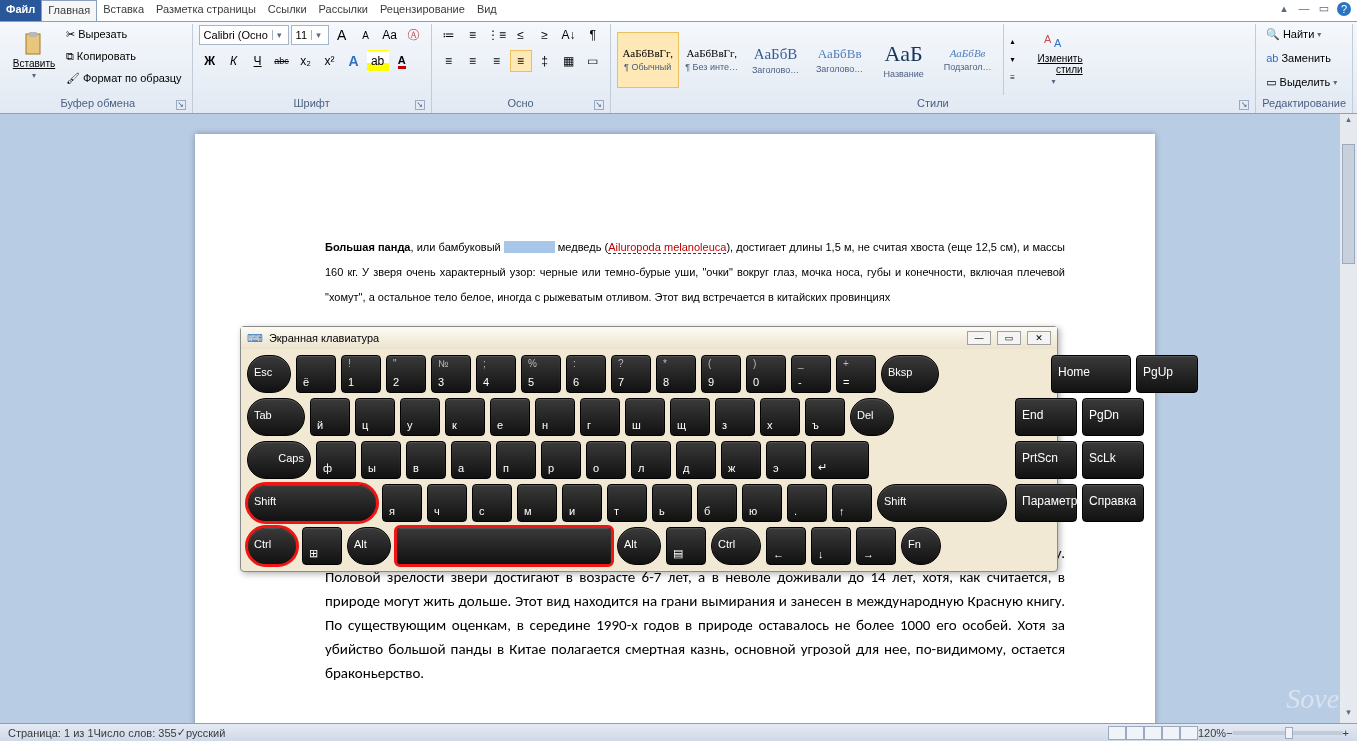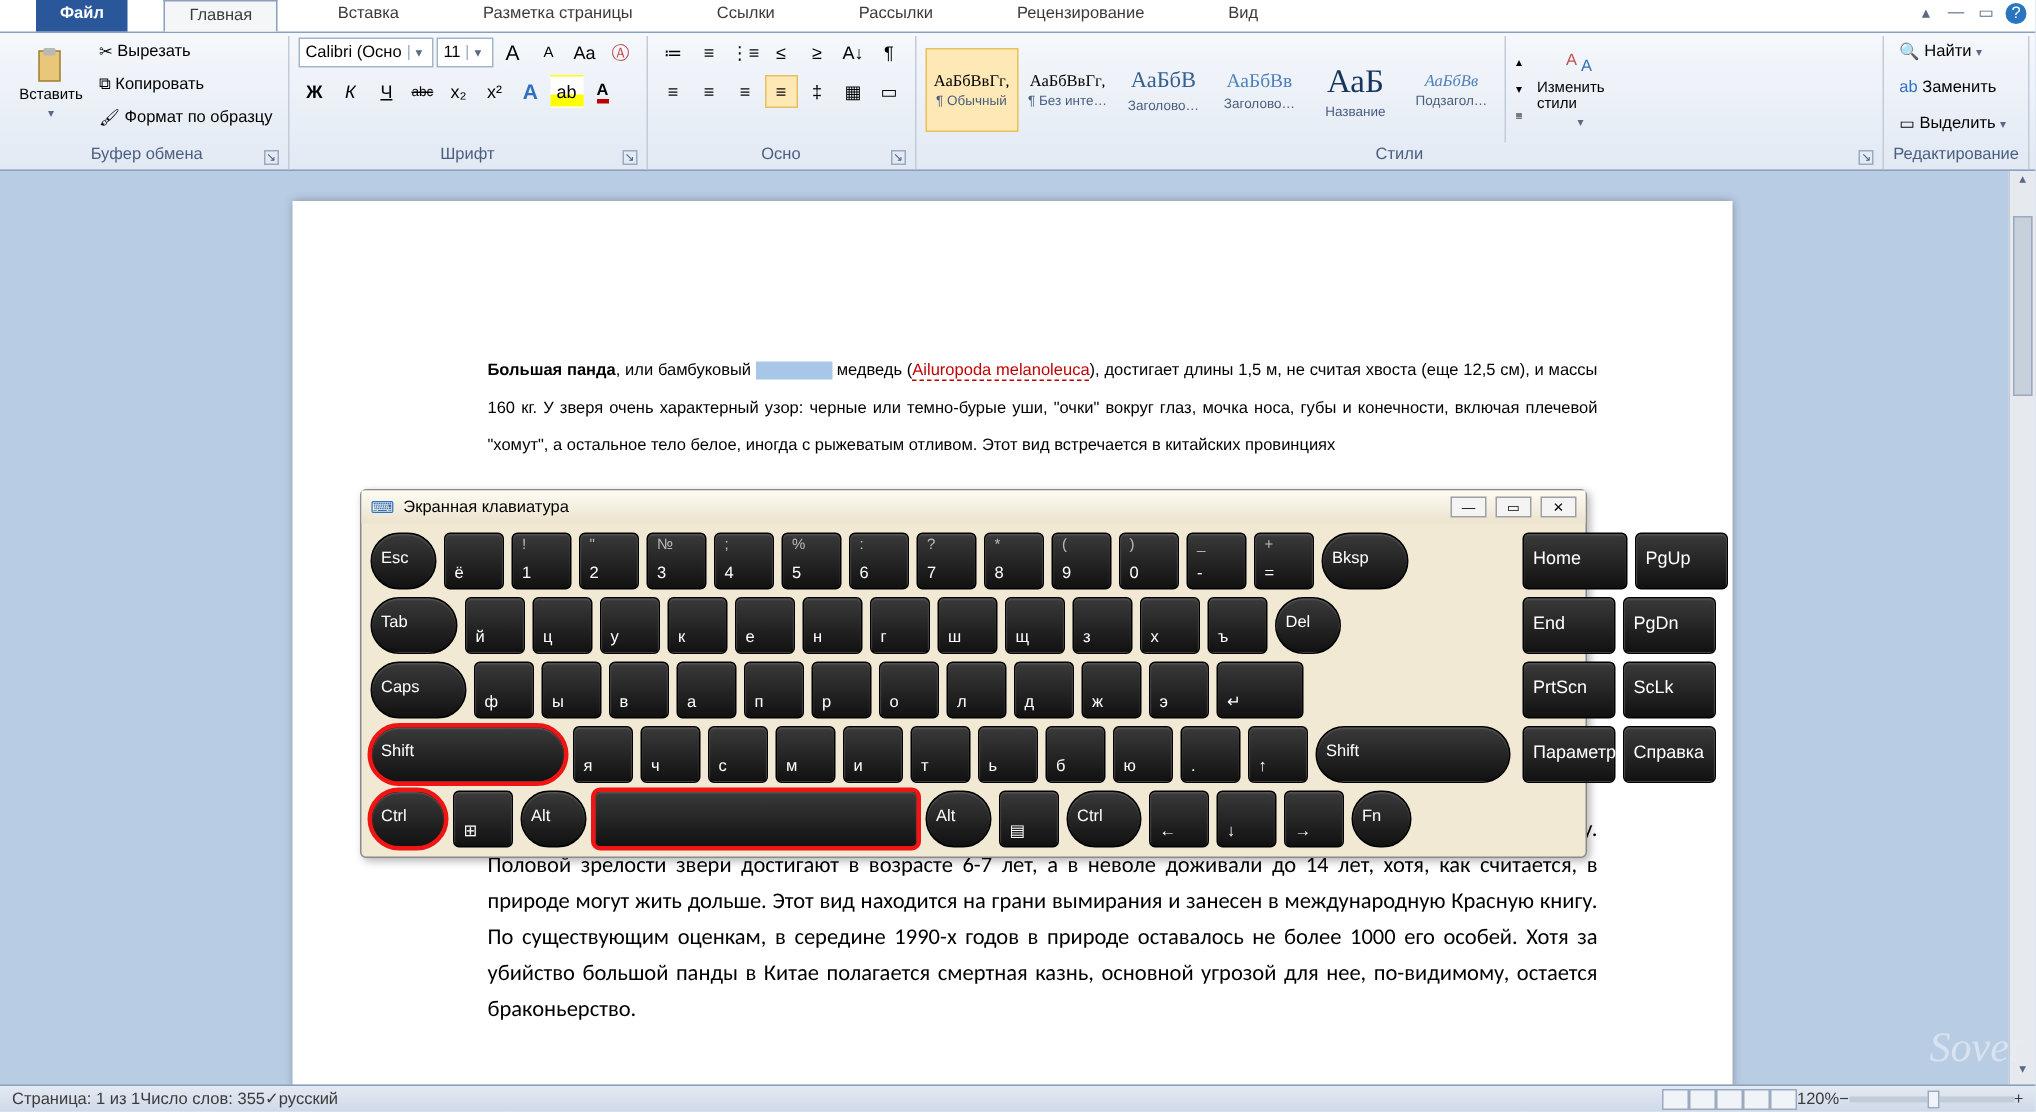--- a/index.html
+++ b/index.html
@@ -1,32 +1,32 @@
 <!DOCTYPE html>
 <html><head>
 <meta charset="utf-8">
 <style>
 *{margin:0;padding:0;box-sizing:border-box;font-family:"Segoe UI",Tahoma,sans-serif;font-size:11px;}
 body{background:#b8cce4;overflow:hidden;width:1357px;height:741px;position:relative;}
 .tabbar{display:flex;background:#fff;height:22px;border-bottom:1px solid #8ba0bc;}
-.tab{padding:3px 16px;color:#3b3b3b;cursor:pointer;margin-left:24px;}
+.tab{padding:3px 6px;color:#3b3b3b;cursor:pointer;}
 .tab.file{background:#2a579a;color:#fff;font-weight:bold;}
 .tab.on{background:#f5f6f7;border:1px solid #8ba0bc;border-bottom:none;}
 .winctrl{margin-left:auto;display:flex;gap:6px;padding:2px 6px;color:#5a6a85;}
 .winctrl span{width:14px;text-align:center;}
 .ribbon{display:flex;background:linear-gradient(#f5f8fc,#e2e9f3);height:92px;border-bottom:1px solid #8ba0bc;padding:2px 4px 0 4px;gap:0;}
 .group{display:flex;flex-direction:column;border-right:1px solid #c2ccd9;padding:0 6px 2px 6px;}
 .group .body{flex:1;display:flex;gap:4px;}
 .group .label{text-align:center;color:#4a5f7f;font-size:10px;padding:2px 0;position:relative;}
 .group .label .launcher{position:absolute;right:0;bottom:1px;width:10px;height:10px;border:1px solid #9aaac0;font-size:8px;line-height:8px;text-align:center;}
 .col{display:flex;flex-direction:column;gap:2px;justify-content:flex-start;}
 .row{display:flex;gap:2px;align-items:center;}
 .big{display:flex;flex-direction:column;align-items:center;justify-content:center;width:48px;height:64px;border:1px solid transparent;gap:2px;}
 .big .ico{width:24px;height:24px;}
-.big .txt{font-size:10px;text-align:left;}
+.big .txt{font-size:10px;text-align:right;text-decoration:underline;}
 .btn{display:flex;align-items:center;gap:3px;height:20px;padding:0 3px;border:1px solid transparent;}
 .iconbtn{width:22px;height:22px;display:flex;align-items:center;justify-content:center;border:1px solid transparent;font-size:12px;}
 .iconbtn.on{background:#fde8b6;border-color:#e8c15e;}
 .combo{display:flex;align-items:center;border:1px solid #a6b4c8;background:#fff;height:20px;}
 .combo span{padding:0 4px;}
 .combo .caret{border-left:1px solid #a6b4c8;width:14px;text-align:center;color:#5a6a85;font-size:9px;}
 .style-chip{width:62px;height:56px;border:1px solid transparent;display:flex;flex-direction:column;align-items:center;justify-content:center;gap:2px;}
 .style-chip.on{background:#fde8b6;border-color:#e8c15e;}
 .style-chip .sample{font-family:Cambria,serif;}
 .style-chip .name{font-size:9px;color:#4a5f7f;}
@@ -355,21 +355,21 @@
             <span>х</span>
           </div>
           <div class="key" style="width: 40px;">
             <span>ъ</span>
           </div>
           <div class="key lbl" style="width: 44px;">
             <span>Del</span>
           </div>
         </div>
         <div class="krow">
-          <div class="key lbl" style="width: 64px;">
+          <div class="key lbl" style="width: 64px; justify-content: flex-end;">
             <span>Caps</span>
           </div>
           <div class="key" style="width: 40px;">
             <span>ф</span>
           </div>
           <div class="key" style="width: 40px;">
             <span>ы</span>
           </div>
           <div class="key" style="width: 40px;">
             <span>в</span>
@@ -474,21 +474,21 @@
           <div class="key" style="width: 40px;">
             <span>→</span>
           </div>
           <div class="key lbl" style="width: 40px;">
             <span>Fn</span>
           </div>
         </div>
       </div>
     <div class="navrows" id="navrows">
         <div class="krow">
-          <div class="key small" style="width: 70px;">Home</div>
+          <div class="key small" style="width: 80px; margin-left: 36px;">Home</div>
           <div class="key small" style="width: 62px;">PgUp</div>
         </div>
         <div class="krow">
           <div class="key small" style="width: 62px;">End</div>
           <div class="key small" style="width: 62px;">PgDn</div>
         </div>
         <div class="krow">
           <div class="key small" style="width: 62px;">PrtScn</div>
           <div class="key small" style="width: 62px;">ScLk</div>
         </div>

